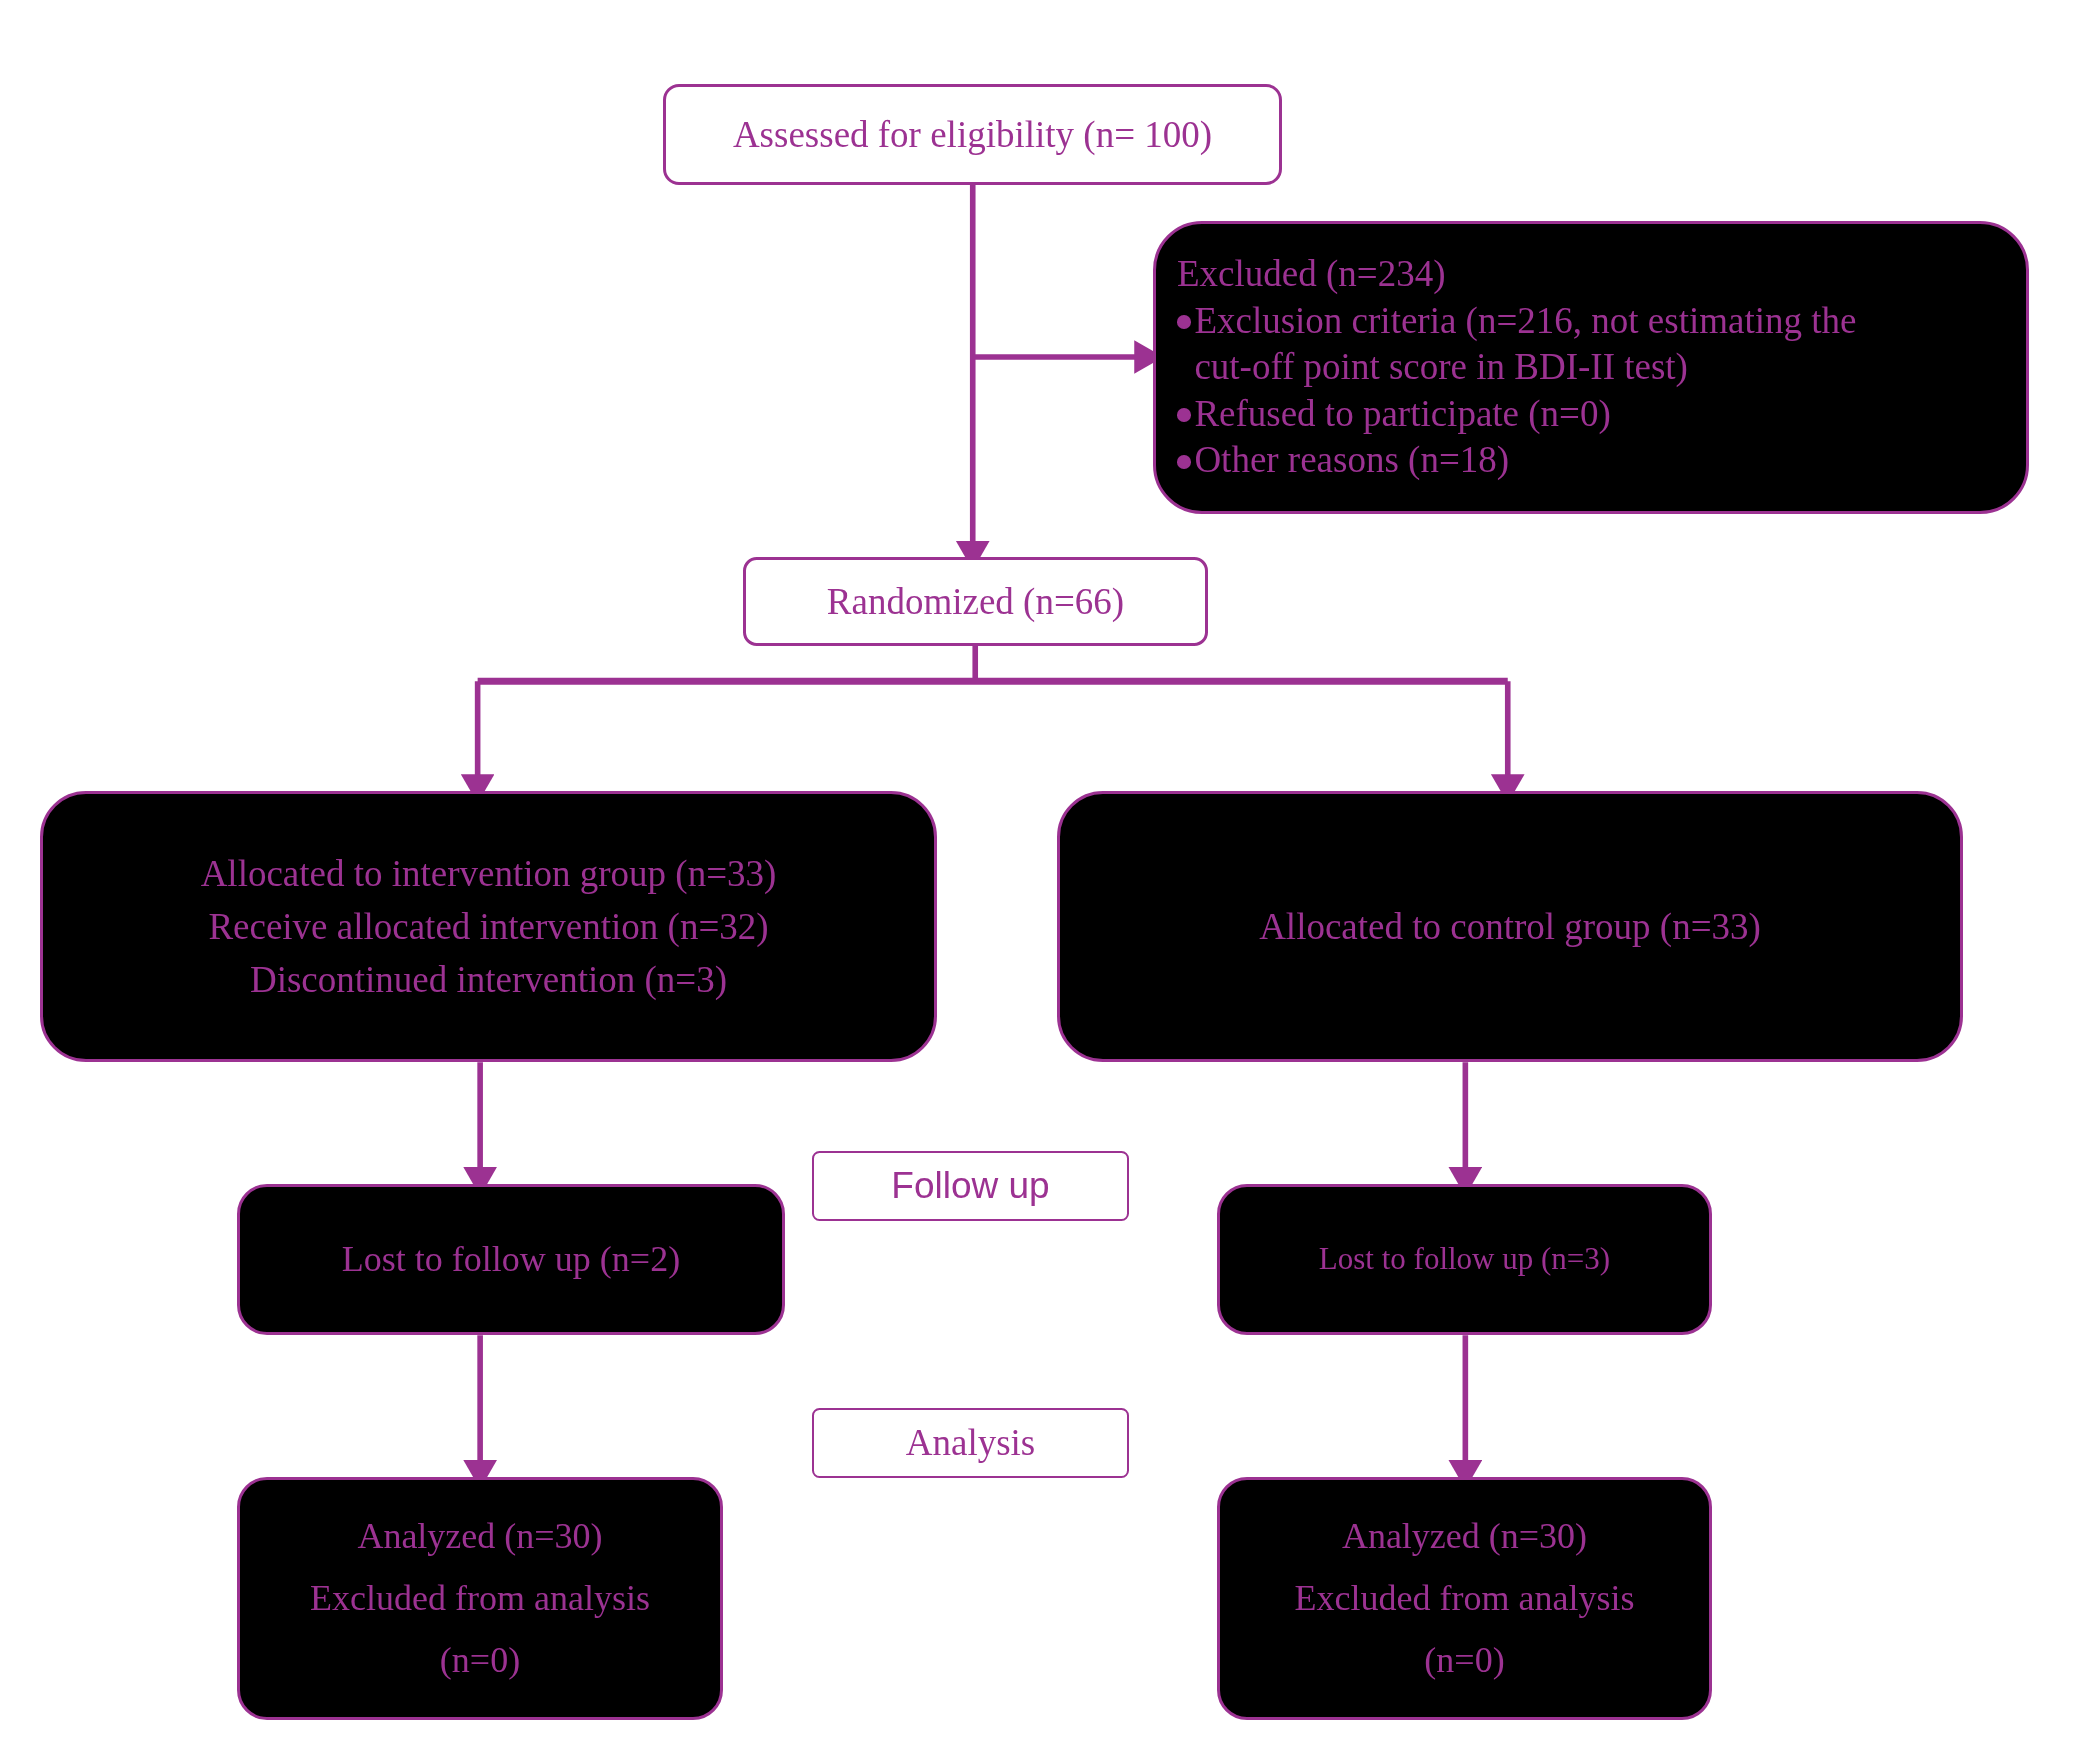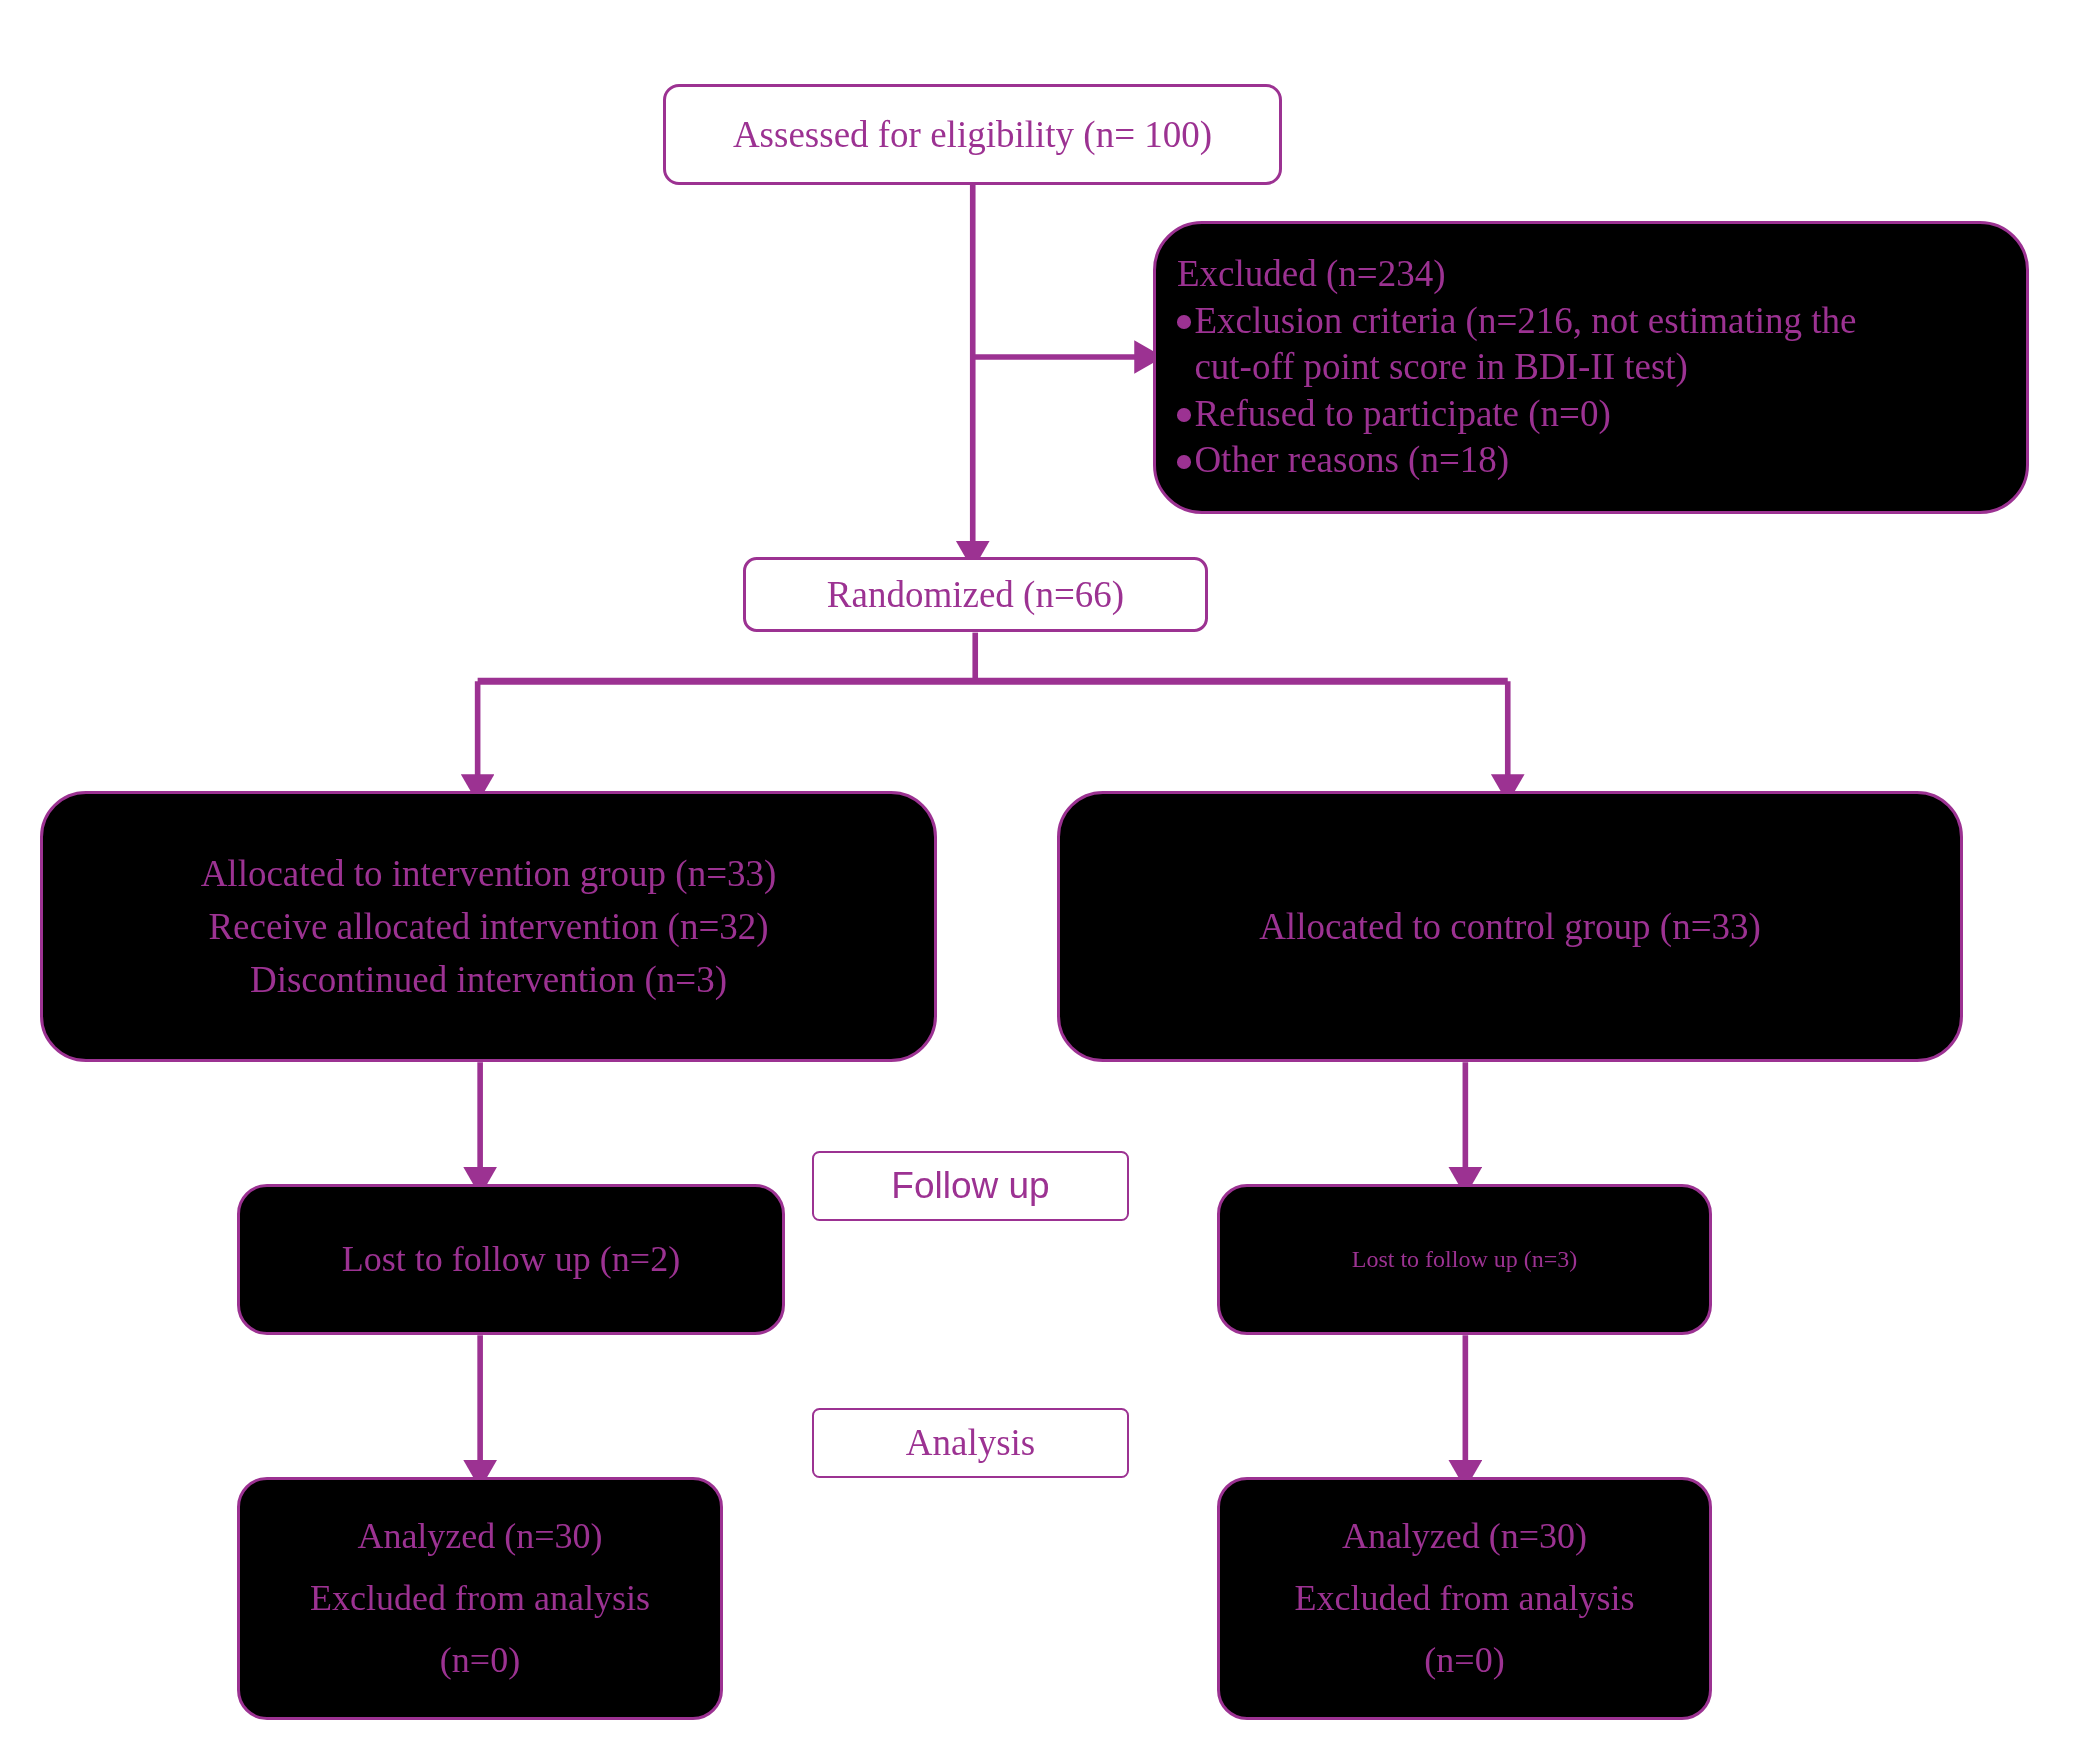--- a/index.html
+++ b/index.html
@@ -50,21 +50,21 @@
   }
   #n-excluded {
     left: 1153px; top: 221px; width: 876px; height: 293px;
     border-radius: 49px;
     font-size: 37px;
     padding: 10px 17.5px 10px 21px;
     line-height: 1.26;
   }
   #n-excluded .line { text-align: left; }
   #n-randomized {
-    left: 743px; top: 557px; width: 465px; height: 75px;
+    left: 743px; top: 557px; width: 465px; height: 89px;
     border-radius: 13.7px;
     font-size: 37px;
     text-align: center;
   }
   #n-intervention {
     left: 40px; top: 791px; width: 897px; height: 271px;
     border-radius: 46px;
     font-size: 37px;
     padding: 6.2px 18.7px;
   }
@@ -76,21 +76,21 @@
     padding: 6.2px 18.7px;
   }
   #n-lost-left {
     left: 237px; top: 1184px; width: 548px; height: 151px;
     border-radius: 30px;
     font-size: 36px;
   }
   #n-lost-right {
     left: 1217px; top: 1184px; width: 495px; height: 151px;
     border-radius: 30px;
-    font-size: 24px;
+    font-size: 31px;
   }
   #n-analyzed-left {
     left: 237px; top: 1477px; width: 486px; height: 243px;
     border-radius: 30px;
     font-size: 36px;
     padding: 5px 12.5px;
   }
   #n-analyzed-left .line { margin: 6.2px 0; }
   #n-analyzed-right {
     left: 1217px; top: 1477px; width: 495px; height: 243px;

